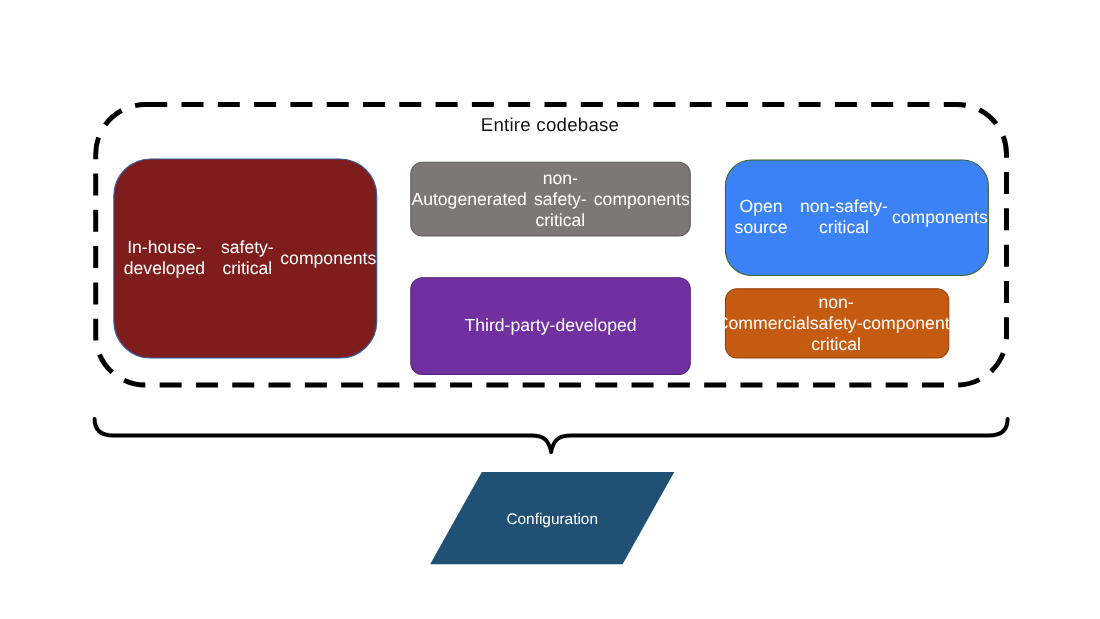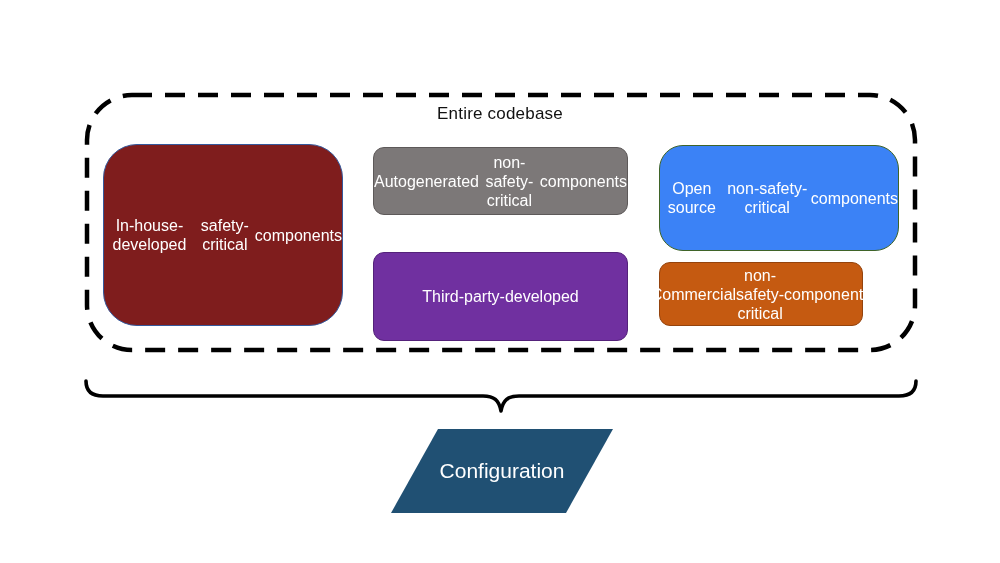--- a/index.html
+++ b/index.html
@@ -71,21 +71,21 @@
     border: 1.5px solid #94430d;
   }
   .config-label {
     position: absolute;
     left: 402px; top: 429px;
     width: 200px; height: 84px;
     display: flex;
     align-items: center;
     justify-content: center;
     color: #ffffff;
-    font-size: 21px;
+    font-size: 14px;
     text-align: right;
   }
 </style>
 </head>
 <body>
 
 <div class="canvas">
 
   <svg class="layer" viewBox="0 0 1000 563" xmlns="http://www.w3.org/2000/svg">
     <rect x="87" y="95" width="828" height="255" rx="45" ry="45" fill="none" stroke-width="4.5" stroke-dasharray="20 13" stroke="#000000"></rect>

